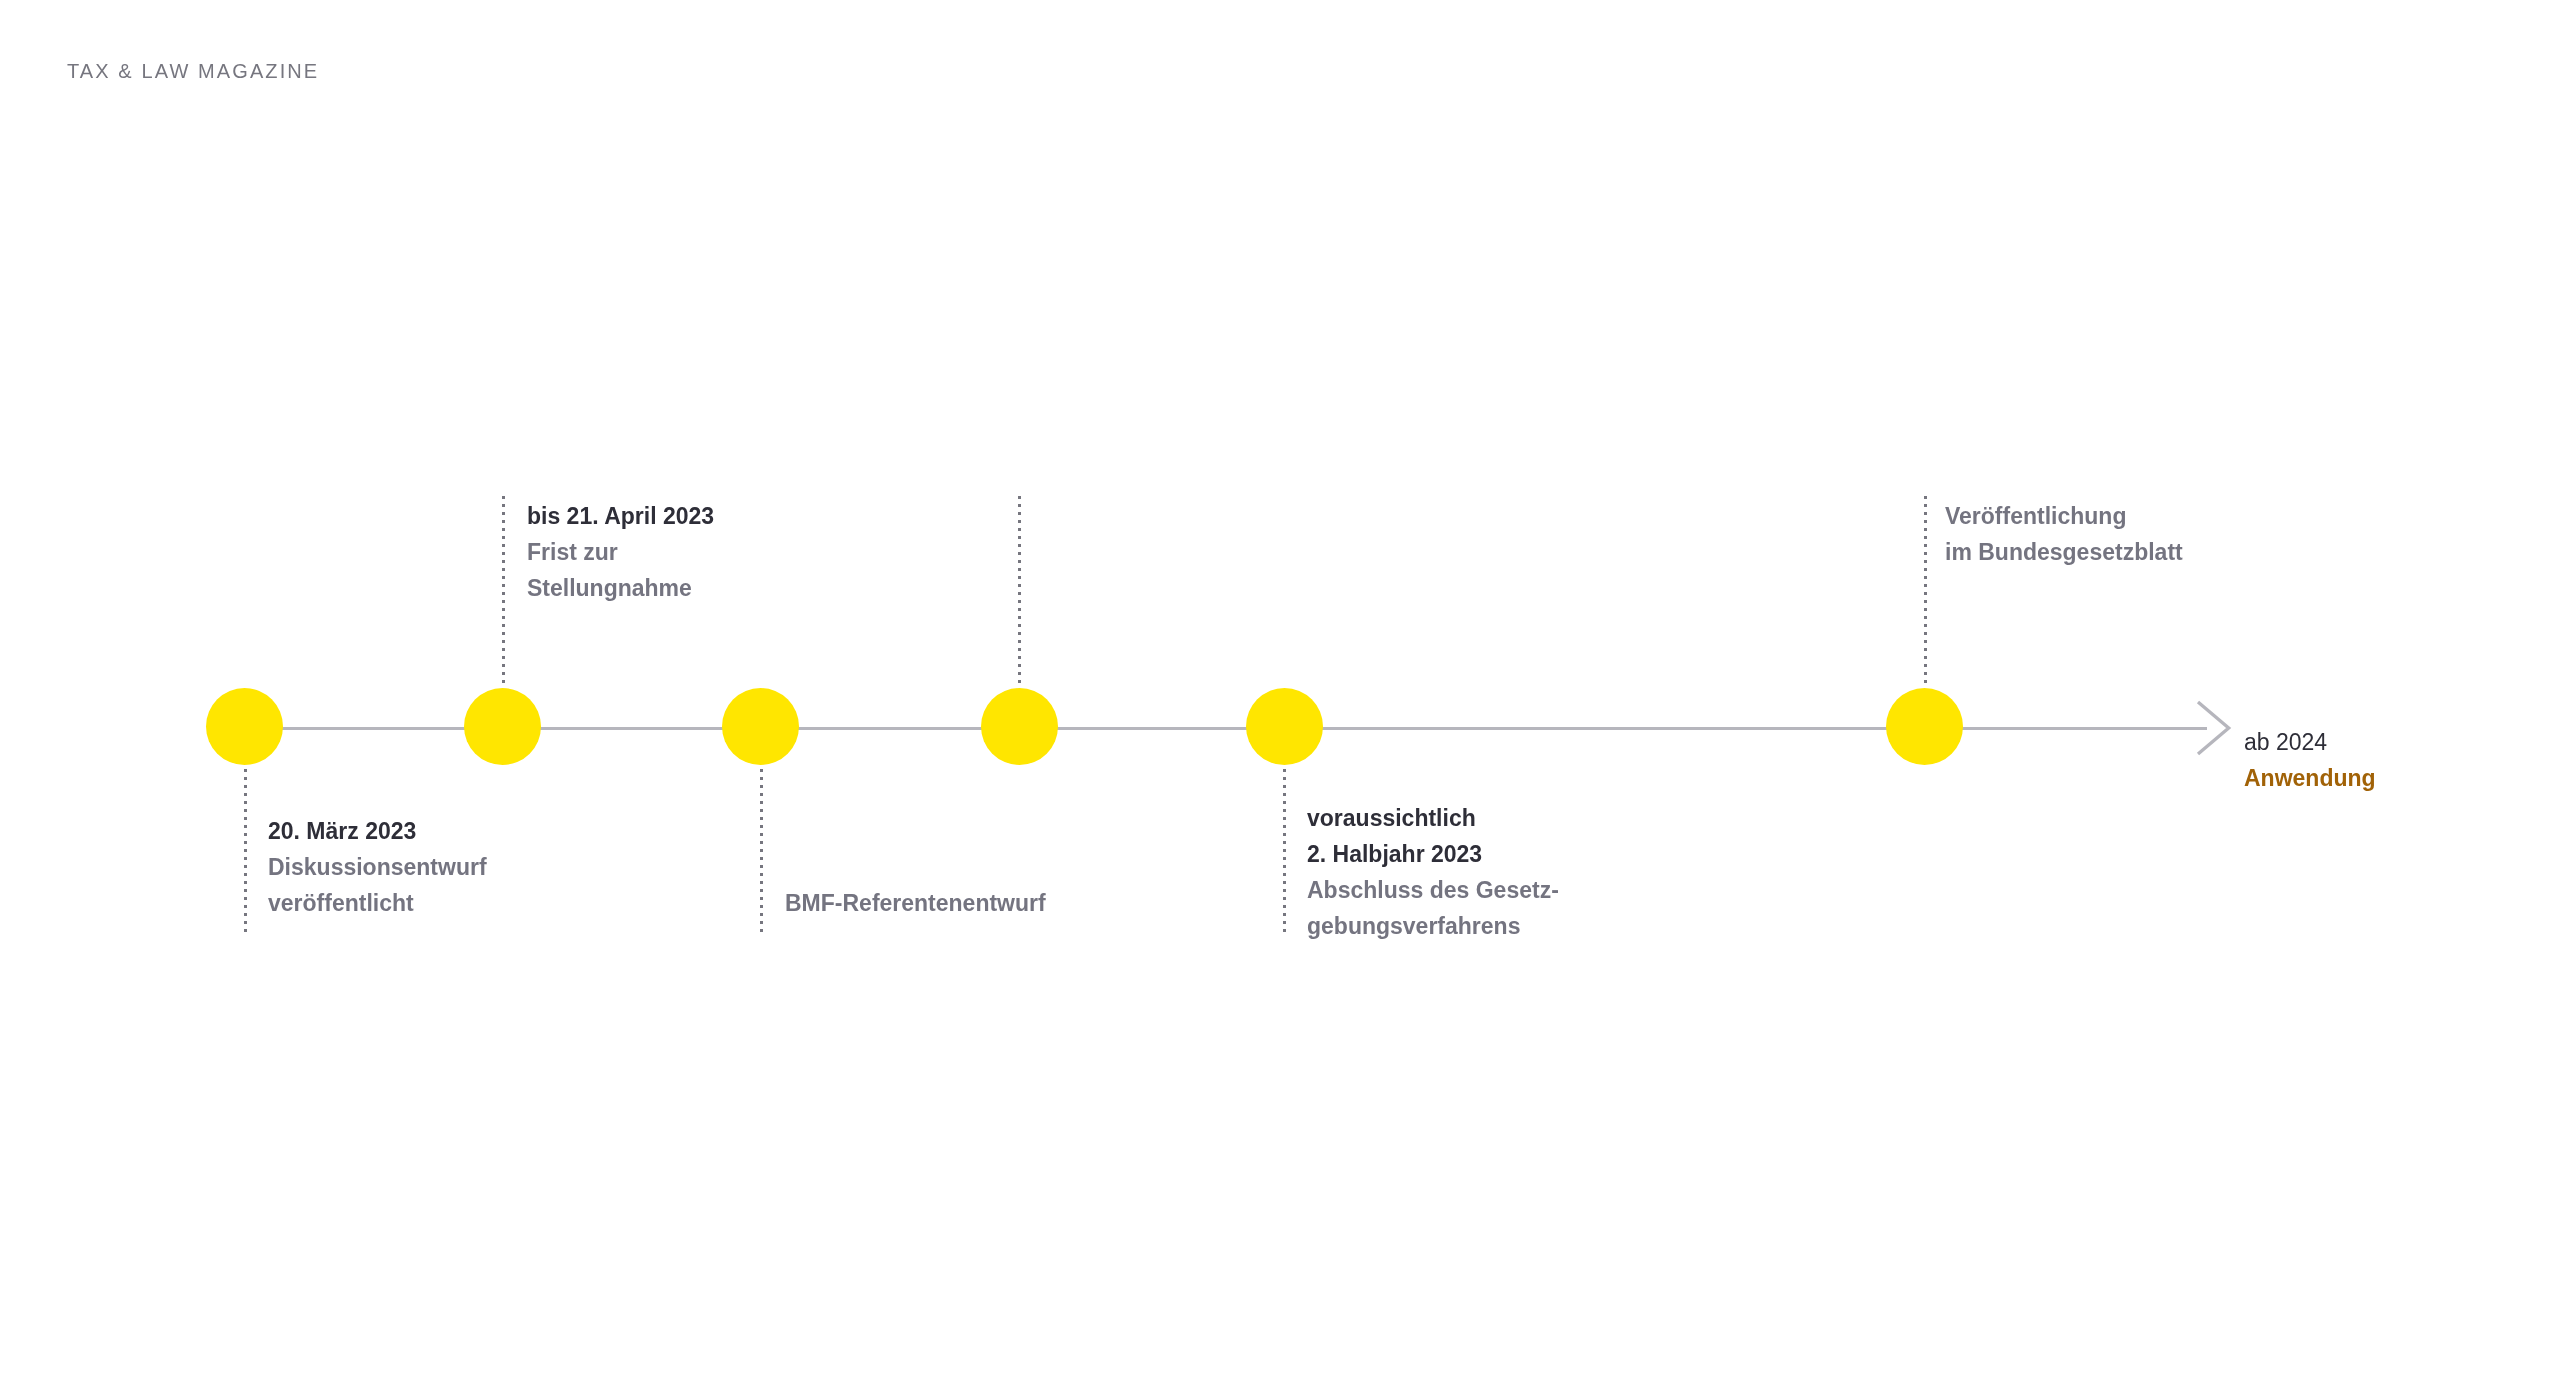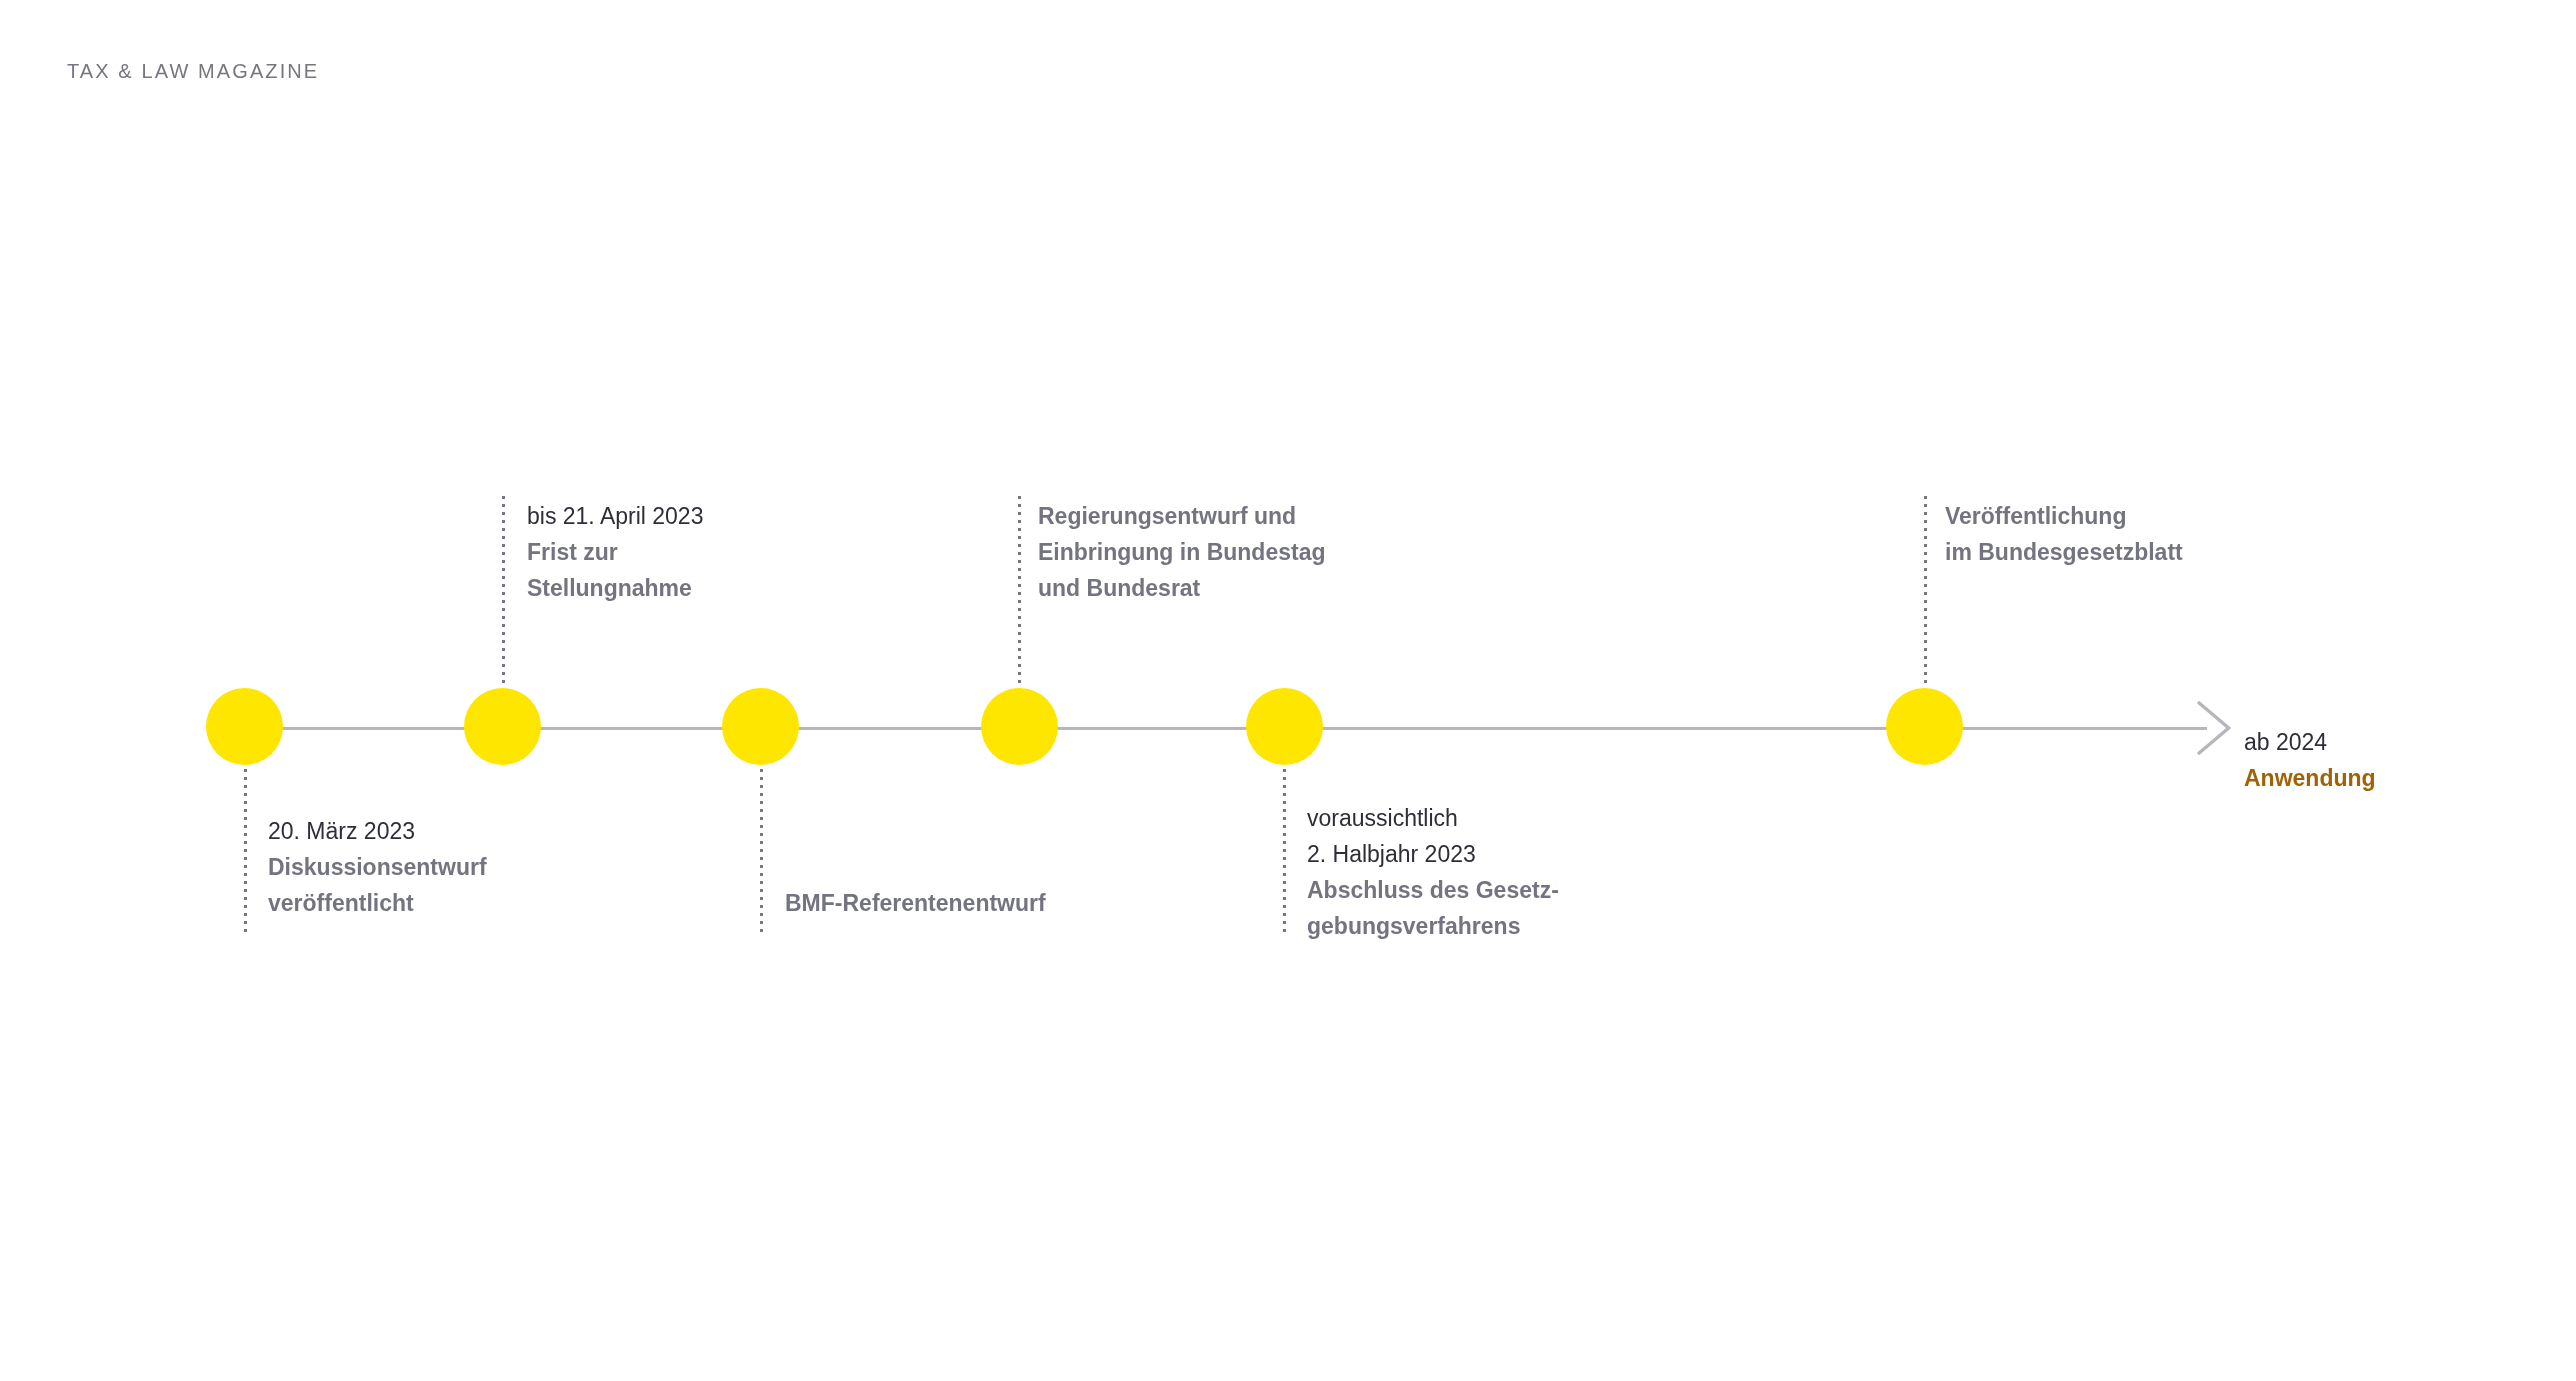--- a/index.html
+++ b/index.html
@@ -73,21 +73,21 @@
         rgba(0,0,0,0) 2.7px,
         rgba(0,0,0,0) 8px);
     background-size: 2.7px 8px;
     background-repeat: repeat-y;
   }
   .label {
     position: absolute;
   }
   .label .date-line {
     font-size: 23px;
-    font-weight: 400;
+    font-weight: 700;
     color: #2e2e38;
     line-height: 36px;
     white-space: nowrap;
   }
   .label .bold-line {
     font-size: 23px;
     font-weight: 700;
     color: #747480;
     line-height: 36px;
     white-space: nowrap;
@@ -145,25 +145,20 @@
   </div>
 
   <div class="node-dot" style="left:722px; top:688px;"></div>
   <div class="leader" style="left:760px; top:769px; height:168px;"></div>
   <div class="label" style="left:785px; top:885px;">
     <div class="bold-line">BMF-Referentenentwurf</div>
   </div>
 
   <div class="node-dot" style="left:981px; top:688px;"></div>
   <div class="leader" style="left:1018px; top:496px; height:192px;"></div>
-  <div class="label" style="left:1038px; top:498px;">
-    <div class="bold-line">Regierungsentwurf und</div>
-    <div class="bold-line">Einbringung in Bundestag</div>
-    <div class="bold-line">und Bundesrat</div>
-  </div>
 
   <div class="node-dot" style="left:1246px; top:688px;"></div>
   <div class="leader" style="left:1283px; top:769px; height:168px;"></div>
   <div class="label" style="left:1307px; top:800px;">
     <div class="date-line">voraussichtlich</div>
     <div class="date-line">2. Halbjahr 2023</div>
     <div class="bold-line">Abschluss des Gesetz-</div>
     <div class="bold-line">gebungsverfahrens</div>
   </div>
 

